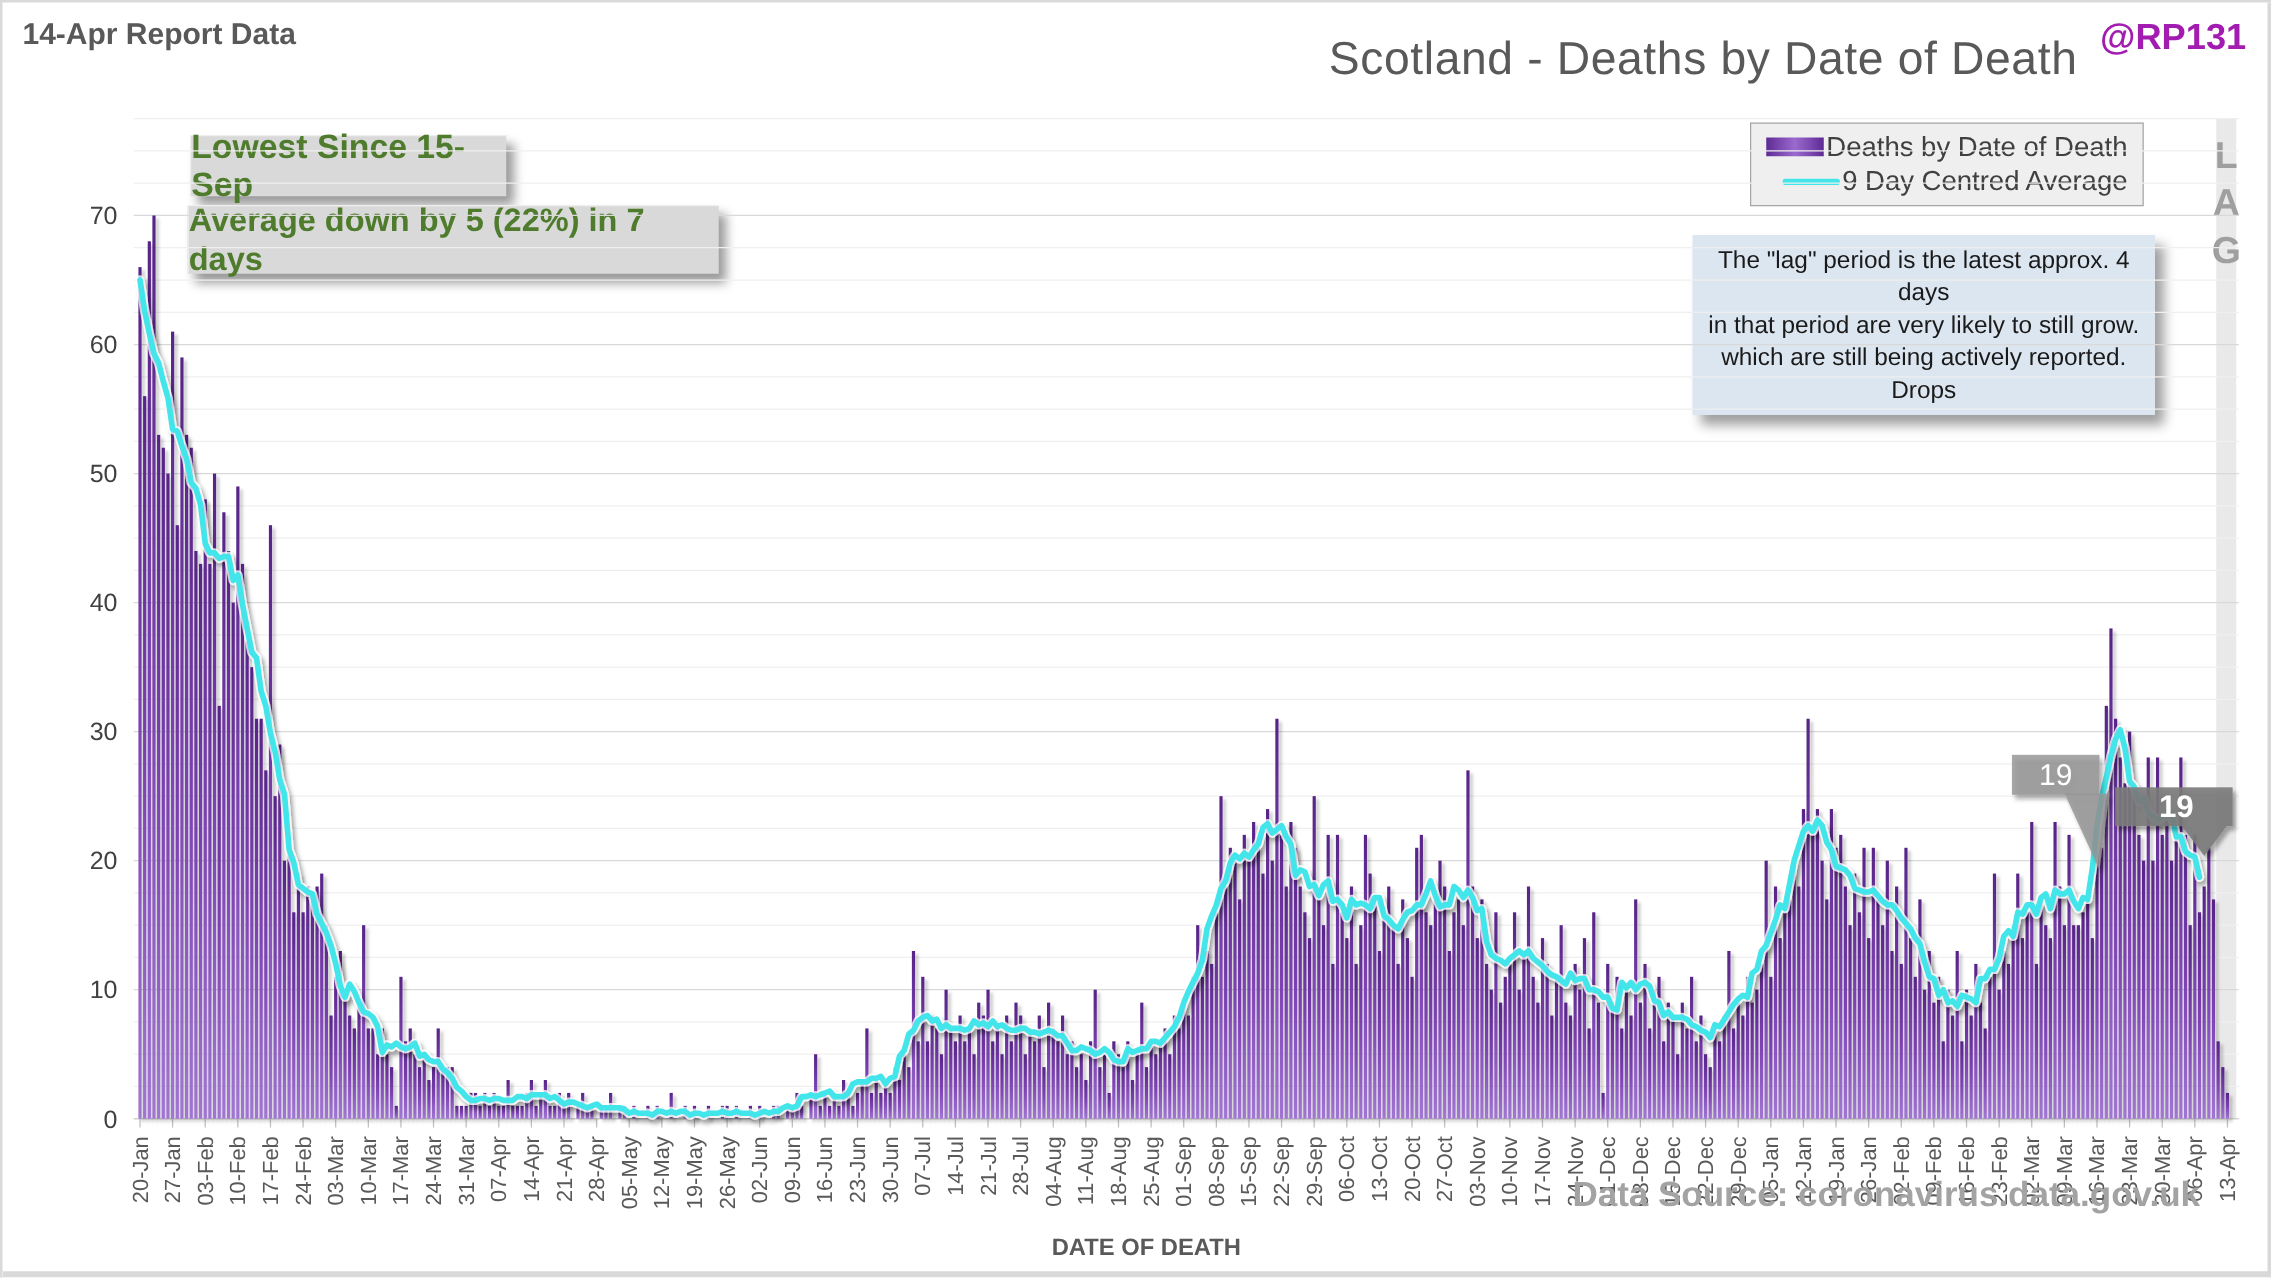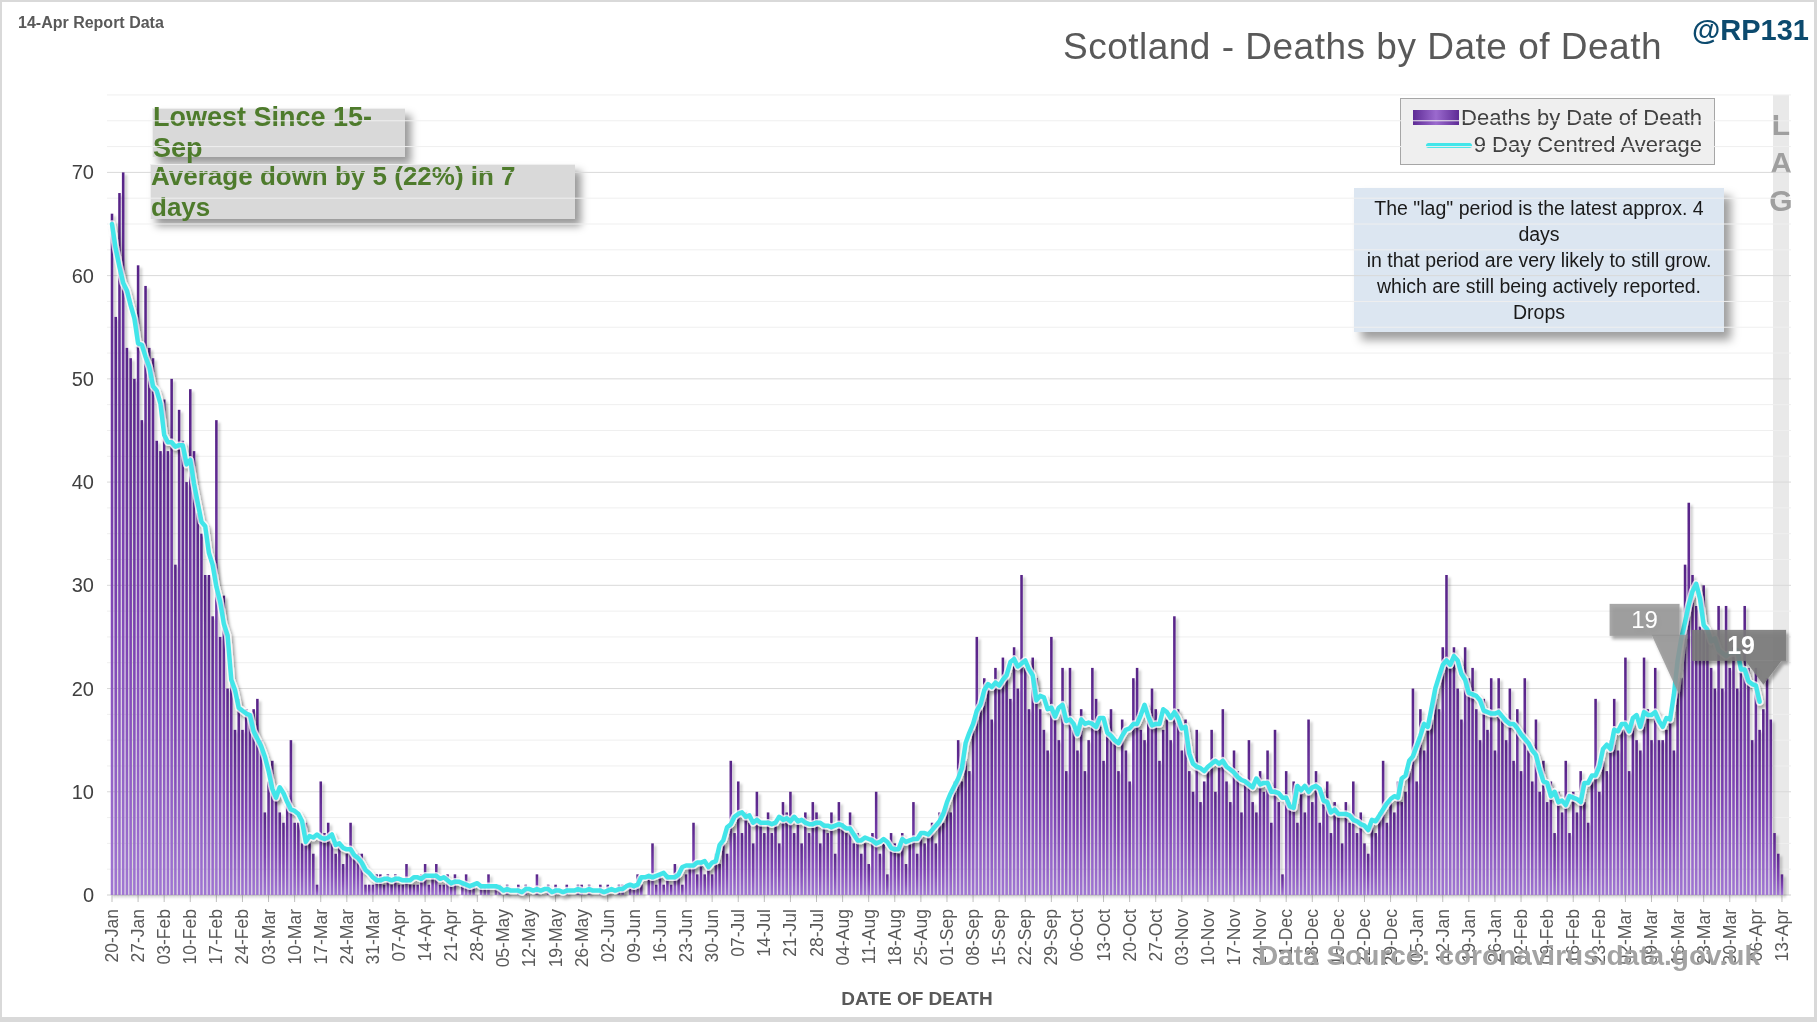--- a/index.html
+++ b/index.html
@@ -3,23 +3,23 @@
 <meta charset="utf-8">
 <style>
   html,body{margin:0;padding:0;}
   body{
     width:1817px;height:1022px;position:relative;overflow:hidden;
     background:#ffffff;font-family:"Liberation Sans",sans-serif;
     border-top:2px solid #d9d9d9;border-left:2px solid #d9d9d9;box-sizing:border-box;
   }
   .edge-right{position:absolute;right:0;top:0;width:3px;height:100%;background:#d9d9d9;}
   .edge-bottom{position:absolute;left:0;bottom:0;width:100%;height:5px;background:#d9d9d9;}
-  .report-label{position:absolute;left:16px;top:12px;font-size:16px;font-weight:bold;color:#595959;}
+  .report-label{position:absolute;left:16px;top:12px;font-size:24px;font-weight:bold;color:#595959;}
   .chart-title{position:absolute;left:0;top:24px;width:1660px;text-align:right;font-size:37px;color:#595959;letter-spacing:.5px;}
-  .watermark{position:absolute;right:8px;top:12px;font-size:29px;font-weight:bold;color:#0c4a6e;}
+  .watermark{position:absolute;right:20px;top:12px;font-size:29px;font-weight:bold;color:#a21caf;}
   .green-box{
     position:absolute;background:#d9d9d9;color:#4e7b2c;font-weight:bold;
     display:flex;align-items:center;justify-content:center;
     box-shadow:6px 7px 8px rgba(0,0,0,.40);border-top:1px solid #efefef;border-left:1px solid #efefef;
   }
   .green-box.b1{left:150px;top:106px;width:252px;height:48px;font-size:27px;}
   .green-box.b2{left:148px;top:162px;width:424px;height:54px;font-size:26px;}
   .legend-box{
     position:absolute;left:1398px;top:96px;width:315px;height:67px;
     background:#efefef;border:1px solid #a6a6a6;box-sizing:border-box;

